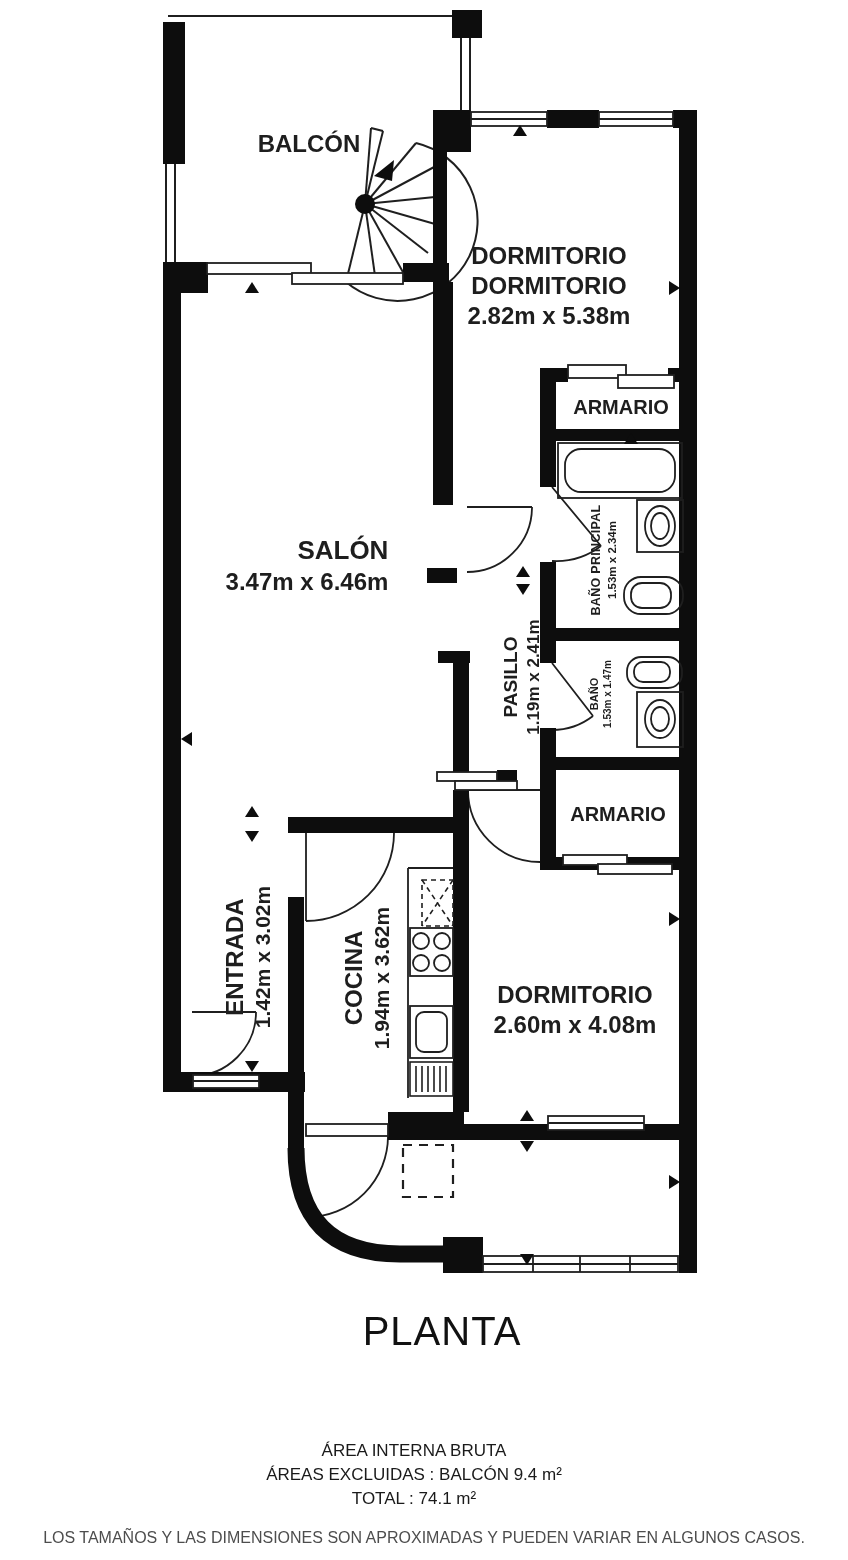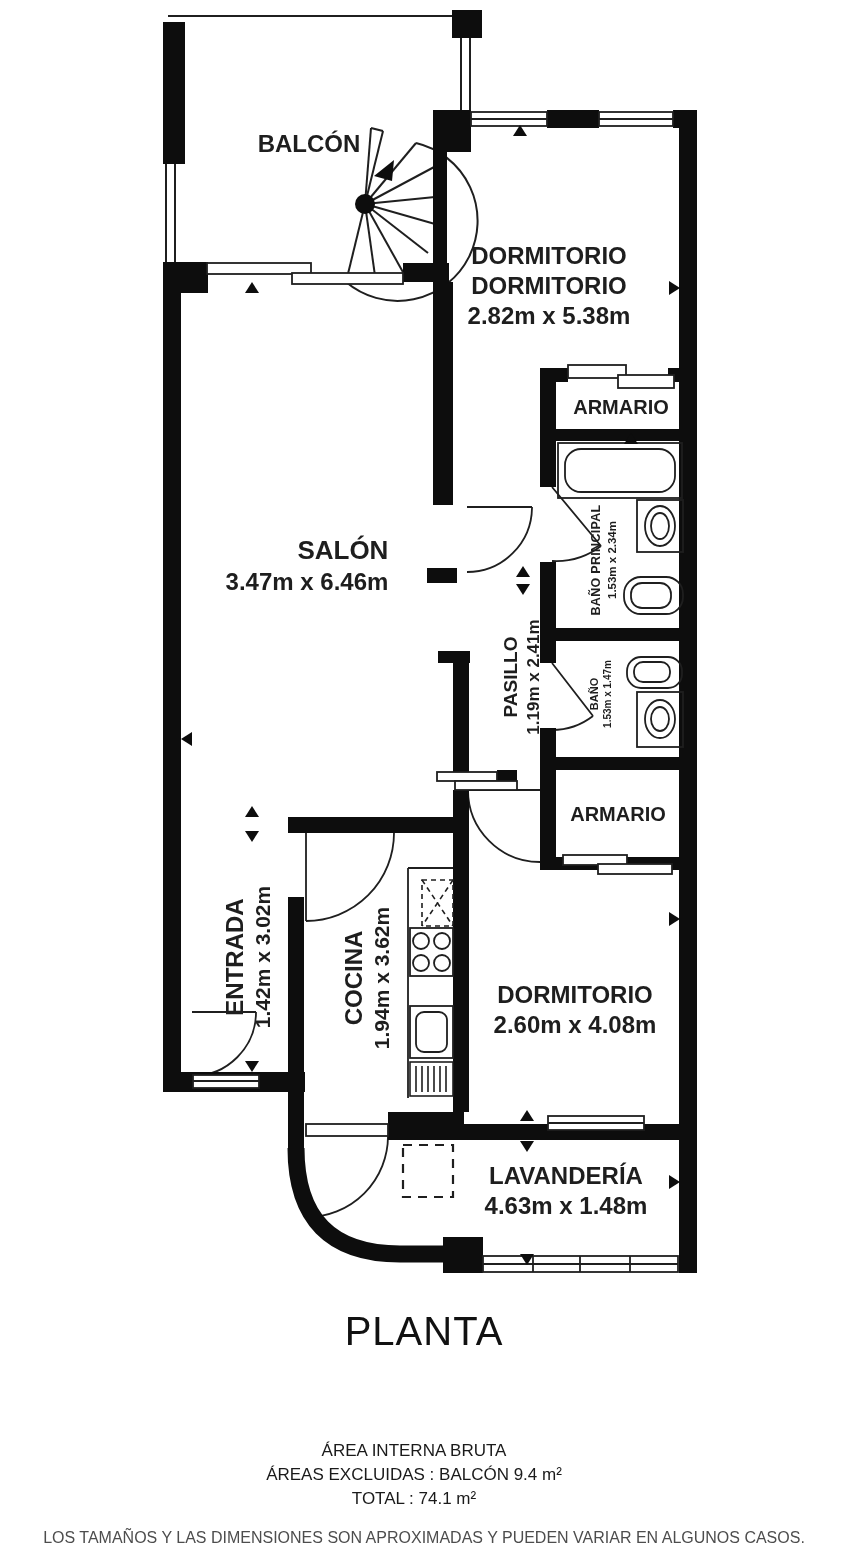--- a/index.html
+++ b/index.html
@@ -263,26 +263,22 @@
   <div class="lbl v" style="left:367px;top:978px;">
     <div class="room">COCINA</div>
     <div class="dims-sm">1.94m x 3.62m</div>
   </div>
 
   <div class="lbl" style="left:575px;top:1010px;">
     <div class="room">DORMITORIO</div>
     <div class="dims">2.60m x 4.08m</div>
   </div>
 
-  <div class="lbl" style="left:566px;top:1191px;">
-    <div class="room">LAVANDERÍA</div>
-    <div class="dims">4.63m x 1.48m</div>
-  </div>
-
-  <div class="lbl title" style="left:424px;top:1331px;">PLANTA</div>
+
+  <div class="lbl title" style="left:442px;top:1331px;">PLANTA</div>
 
   <div class="summary">
     <div>ÁREA INTERNA BRUTA</div>
     <div>ÁREAS EXCLUIDAS :  BALCÓN 9.4 m²</div>
     <div>TOTAL :  74.1 m²</div>
   </div>
 
   <div class="disclaimer">LOS TAMAÑOS Y LAS DIMENSIONES SON APROXIMADAS Y PUEDEN VARIAR EN ALGUNOS CASOS.</div>
 
 </div>

